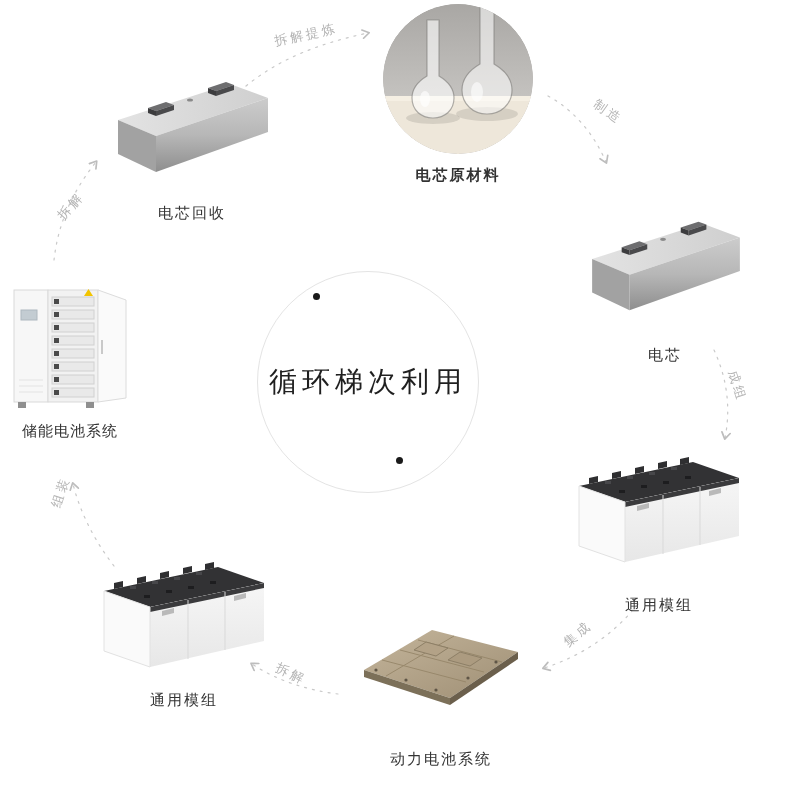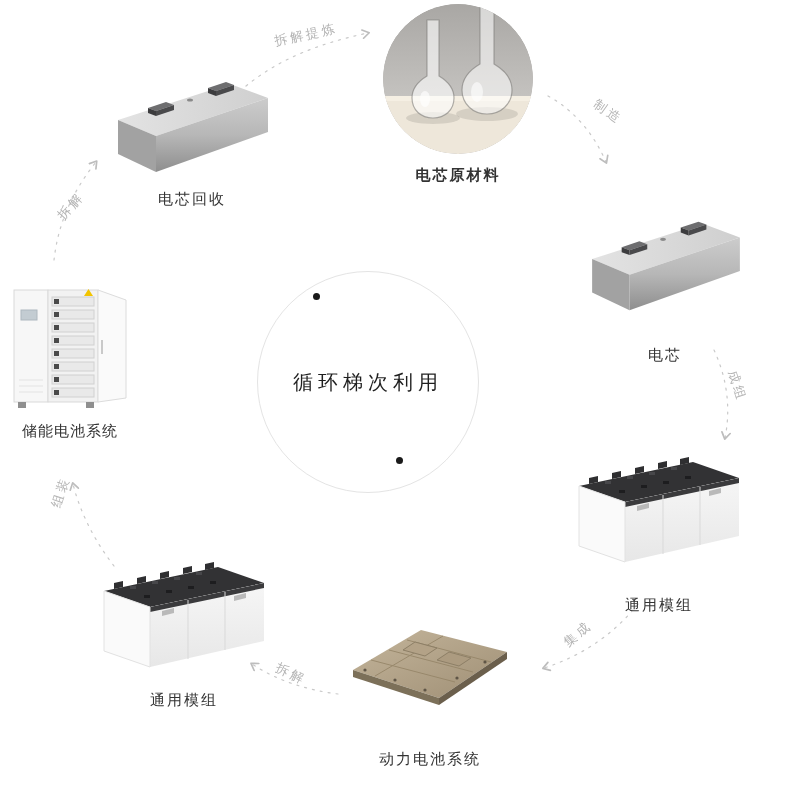--- a/index.html
+++ b/index.html
@@ -12,32 +12,33 @@
   }
   .arcs { position:absolute; left:0; top:0; }
 
   .center-circle {
     position:absolute; left:257px; top:271px;
     width:222px; height:222px; border:1px solid #e4e4e4;
     border-radius:50%; display:flex; align-items:center; justify-content:center;
     background:#ffffff;
   }
   .center-title {
-    font-size:20px; color:#1f1f1f; letter-spacing:5px; white-space:nowrap;
+    font-size:28px; color:#1f1f1f; letter-spacing:5px; white-space:nowrap;
   }
   .dot {
     position:absolute; width:7px; height:7px; border-radius:50%;
     background:#1a1a1a;
   }
 
   .node {
     position:absolute; display:flex; flex-direction:column; align-items:center;
   }
   .node-label {
     font-size:15px; color:#333333; letter-spacing:2px; white-space:nowrap;
+    margin-top:14px;
   }
   .node-label.bold { font-weight:700; }
 
   .arc-label {
     position:absolute; font-size:13px; color:#b3b3b3; letter-spacing:3px;
     white-space:nowrap;
   }
   .illus { display:block; }
   .photo { border-radius:50%; }
 </style>
@@ -182,21 +183,21 @@
       <polygon points="50,62 164,38 164,43 50,67" fill="#3a3a3c"></polygon>
       <line x1="88" y1="55" x2="88" y2="114" stroke="#d9d9d9" stroke-width="1"></line>
       <line x1="125" y1="47" x2="125" y2="105" stroke="#d9d9d9" stroke-width="1"></line>
       <polygon points="62,66 74,63 74,68 62,71" fill="#b9b9b9"></polygon>
       <polygon points="134,51 146,48 146,53 134,56" fill="#b9b9b9"></polygon>
       <polygon points="4,46 50,62 50,122 4,106" fill="#fafafa" stroke="#e2e2e2" stroke-width="1"></polygon>
     </svg>
     <div class="node-label" style="margin-top:16px;">通用模组</div>
   </div>
 
-  <div class="node" style="left:345px;top:612px;width:170px;">
+  <div class="node" style="left:356px;top:612px;width:170px;">
     <svg class="illus" width="170" height="100" viewBox="0 0 170 100">
       <defs>
         <linearGradient id="p-top" x1="0" y1="0" x2="1" y2="1">
           <stop offset="0" stop-color="#c4b59b"></stop>
             <stop offset="1" stop-color="#9f8f75"></stop>
         </linearGradient>
       </defs>
       <polygon points="8,58 76,18 162,40 94,86" fill="url(#p-top)"></polygon>
       <polygon points="8,58 94,86 94,93 8,65" fill="#7c7059"></polygon>
       <polygon points="94,86 162,40 162,47 94,93" fill="#6b5f4c"></polygon>

